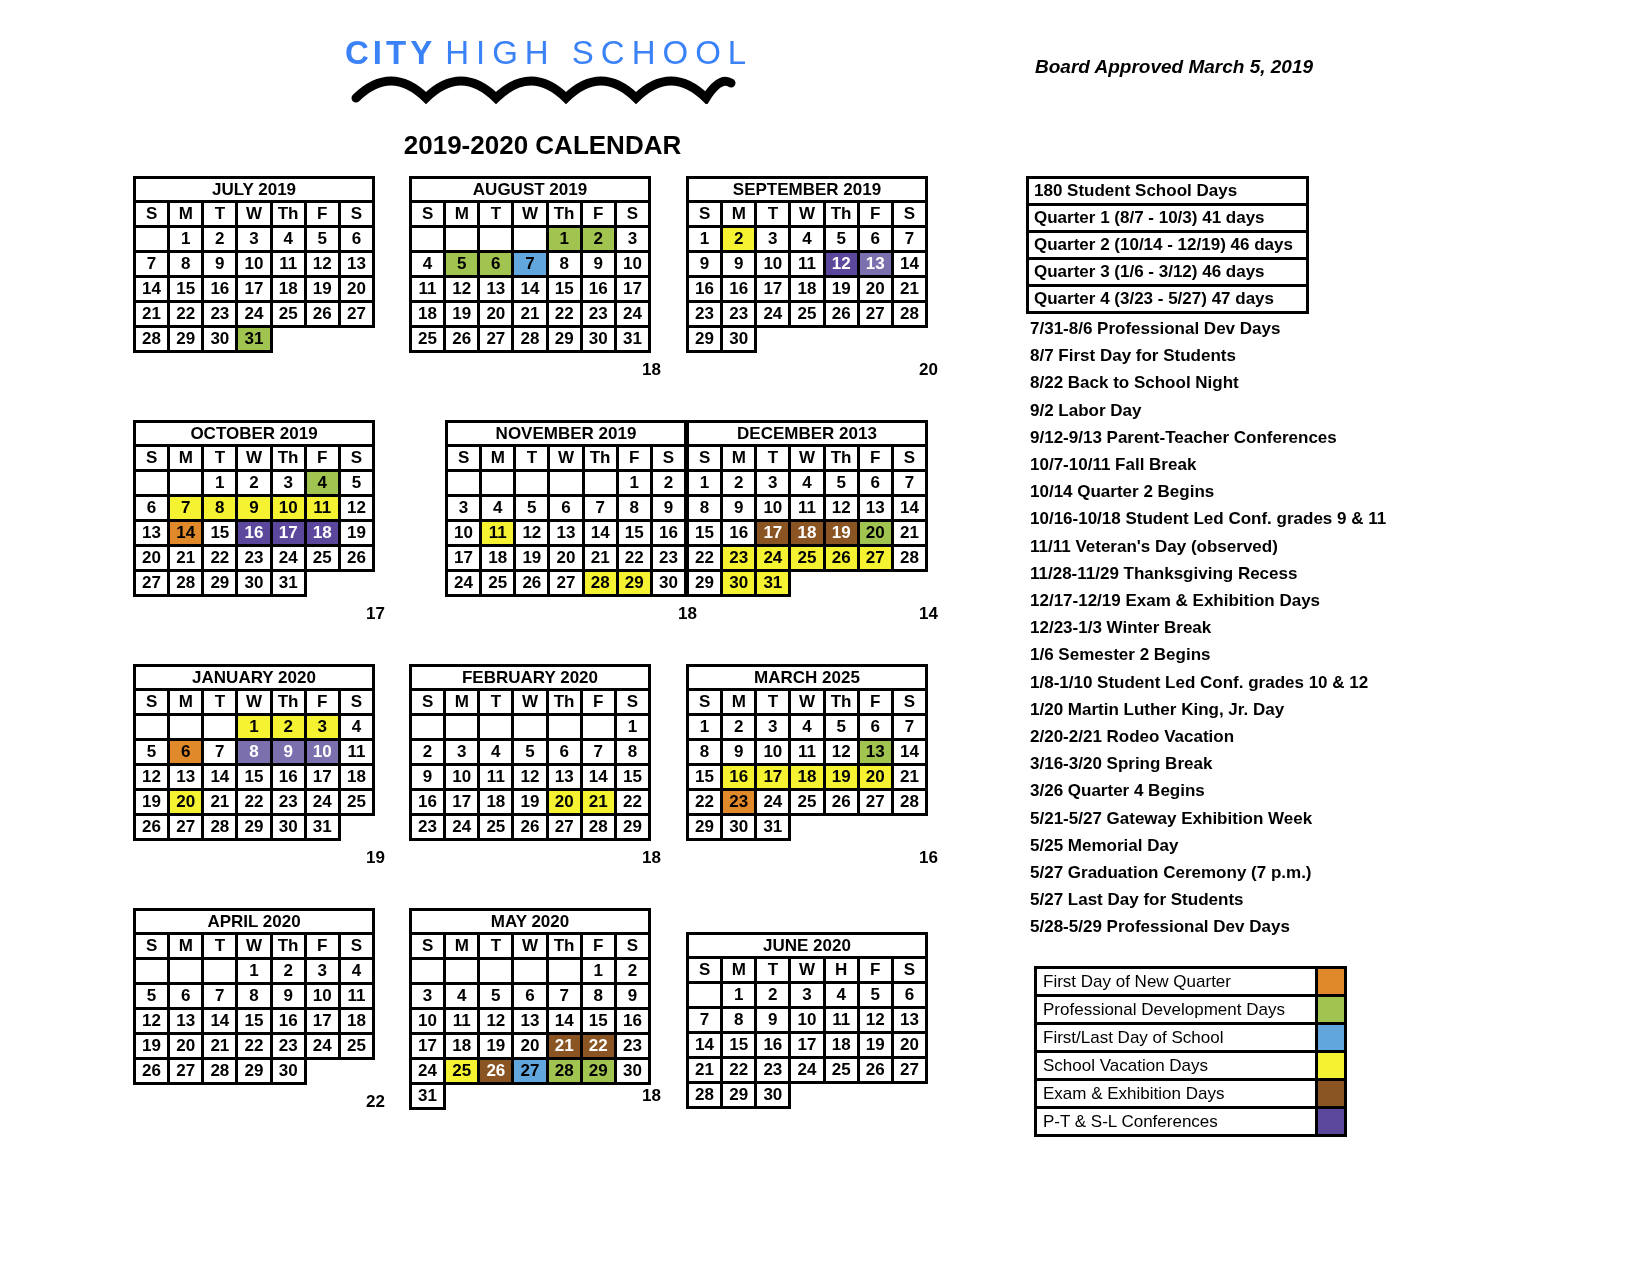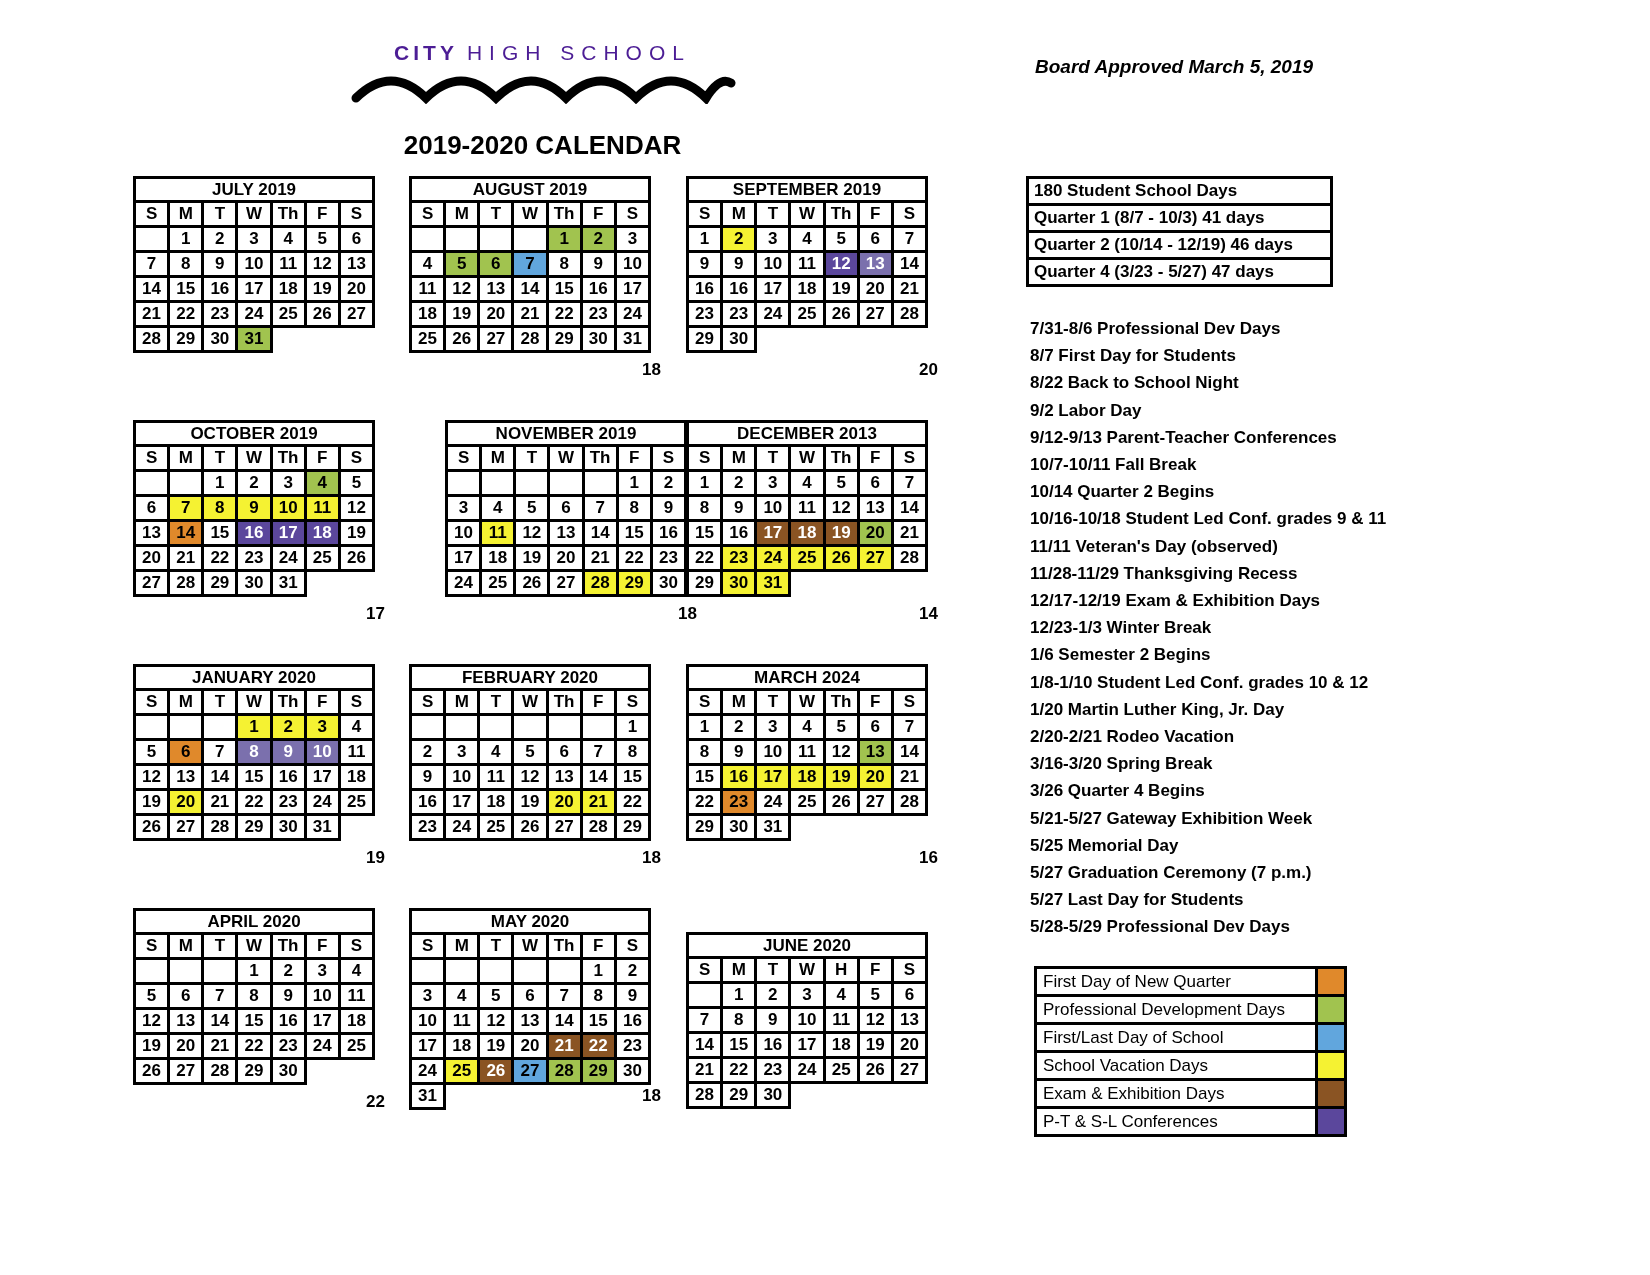--- a/index.html
+++ b/index.html
@@ -1,41 +1,41 @@
 <!DOCTYPE html>
 <html><head>
 <meta charset="utf-8">
 <style>
   html,body{margin:0;padding:0;background:#fff;}
   .page{position:relative;width:1650px;height:1275px;background:#ffffff;overflow:hidden;
         font-family:"Liberation Sans",sans-serif;color:#000;}
 
   
   .logo{position:absolute;left:345px;top:34px;width:395px;text-align:center;}
-  .logo-line{font-size:21px;color:#4c1d95;white-space:nowrap;line-height:38px;}
+  .logo-line{font-size:33px;color:#3b82f6;white-space:nowrap;line-height:38px;}
   .logo-city{font-weight:700;letter-spacing:4px;}
   .logo-rest{font-weight:400;letter-spacing:7px;margin-left:9px;}
   .wave{display:block;margin:2px auto 0 auto;}
   .cal-title{position:absolute;left:345px;top:130px;width:395px;text-align:center;
              font-size:26px;font-weight:700;}
   .approved{position:absolute;left:1035px;top:56px;font-size:19px;font-weight:700;
             font-style:italic;white-space:nowrap;}
 
   
   .month{position:absolute;width:260px;}
   .month table{border-collapse:collapse;width:242px;table-layout:fixed;}
   .month td{border:3px solid #000;height:22px;text-align:center;font-size:17px;
             font-weight:700;padding:0;background:#fff;overflow:hidden;}
   .month td.mtitle{height:21px;}
   .month-count{position:absolute;right:8px;font-size:17px;font-weight:700;}
   .count-below{bottom:-27px;}
   .count-inline{bottom:4px;}
 
   
-  .summary{position:absolute;left:1026px;top:176px;width:307px;}
+  .summary{position:absolute;left:1026px;top:176px;width:283px;}
   .summary-row{border:3px solid #000;margin-top:-3px;height:24px;line-height:24px;
                font-size:17px;font-weight:700;padding-left:5px;background:#fff;white-space:nowrap;}
   .summary-row:first-child{margin-top:0;}
   .keydates{position:absolute;left:1030px;top:315px;width:620px;}
   .keydate{font-size:17px;font-weight:700;line-height:27.2px;white-space:nowrap;}
   .legend{position:absolute;left:1026px;top:966px;padding-left:8px;}
   .legend-row{display:flex;margin-top:-3px;}
   .legend-row:first-child{margin-top:0;}
   .legend-label{border:3px solid #000;width:272px;height:25px;line-height:25px;
                 font-size:17px;font-weight:400;padding-left:6px;background:#fff;white-space:nowrap;}
@@ -550,21 +550,21 @@
               <td>29</td>
             </tr>
           </tbody>
         </table>
         <div class="month-count count-below">18</div>
       </div>
       <div class="month" style="left: 686px; top: 664px;">
         <table>
           <tbody>
             <tr>
-              <td class="mtitle" colspan="7">MARCH 2024</td>
+              <td class="mtitle" colspan="7">MARCH 2025</td>
             </tr>
             <tr>
               <td>S</td>
               <td>M</td>
               <td>T</td>
               <td>W</td>
               <td>Th</td>
               <td>F</td>
               <td>S</td>
             </tr>
@@ -800,20 +800,21 @@
             </tr>
           </tbody>
         </table>
       </div>
     </div>
 
   <div id="summary" class="summary">
       <div class="summary-row">180 Student School Days</div>
       <div class="summary-row">Quarter 1  (8/7 - 10/3)  41 days</div>
       <div class="summary-row">Quarter 2  (10/14 - 12/19)  46 days</div>
+      <div class="summary-row">Quarter 3 (1/6 - 3/12) 46 days</div>
       <div class="summary-row">Quarter 4 (3/23 - 5/27)  47 days</div>
     </div>
   <div id="keydates" class="keydates">
       <div class="keydate">7/31-8/6 Professional Dev Days</div>
       <div class="keydate">8/7 First Day for Students</div>
       <div class="keydate">8/22 Back to School Night</div>
       <div class="keydate">9/2 Labor Day</div>
       <div class="keydate">9/12-9/13 Parent-Teacher Conferences</div>
       <div class="keydate">10/7-10/11 Fall Break</div>
       <div class="keydate">10/14 Quarter 2 Begins</div>

